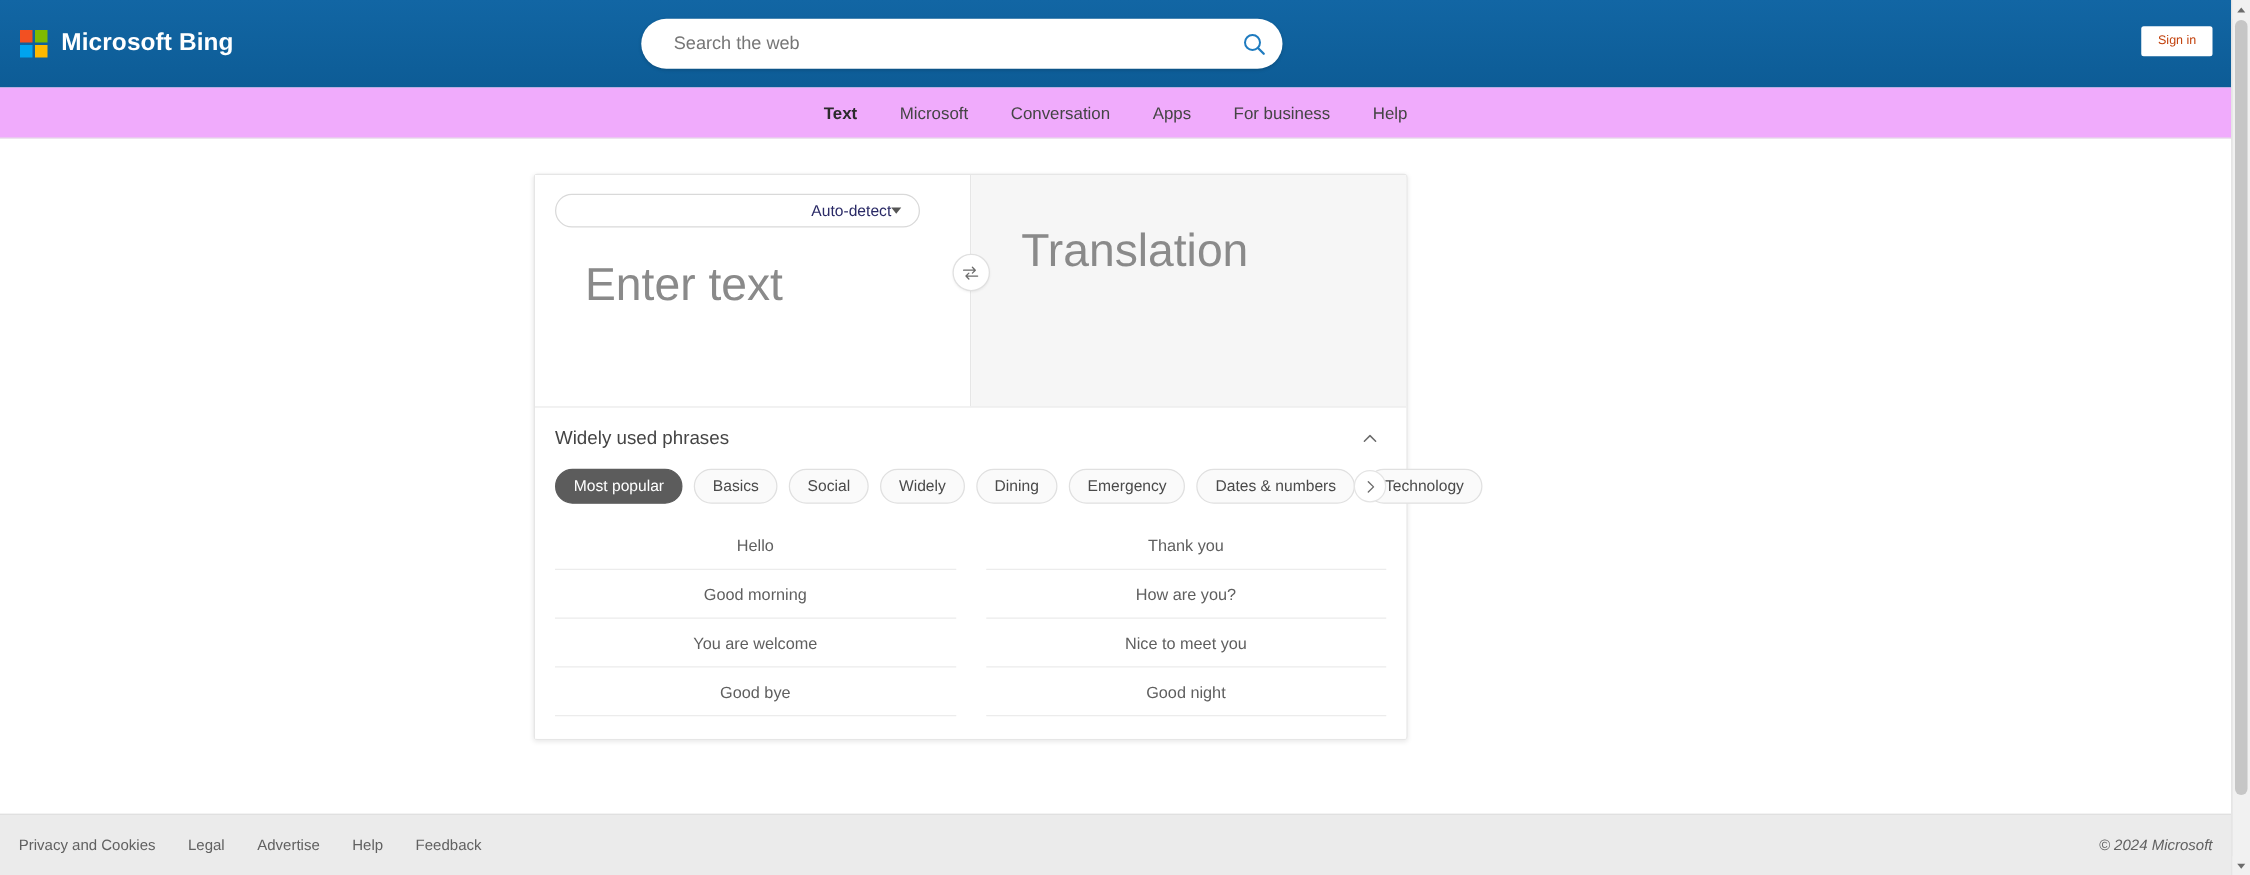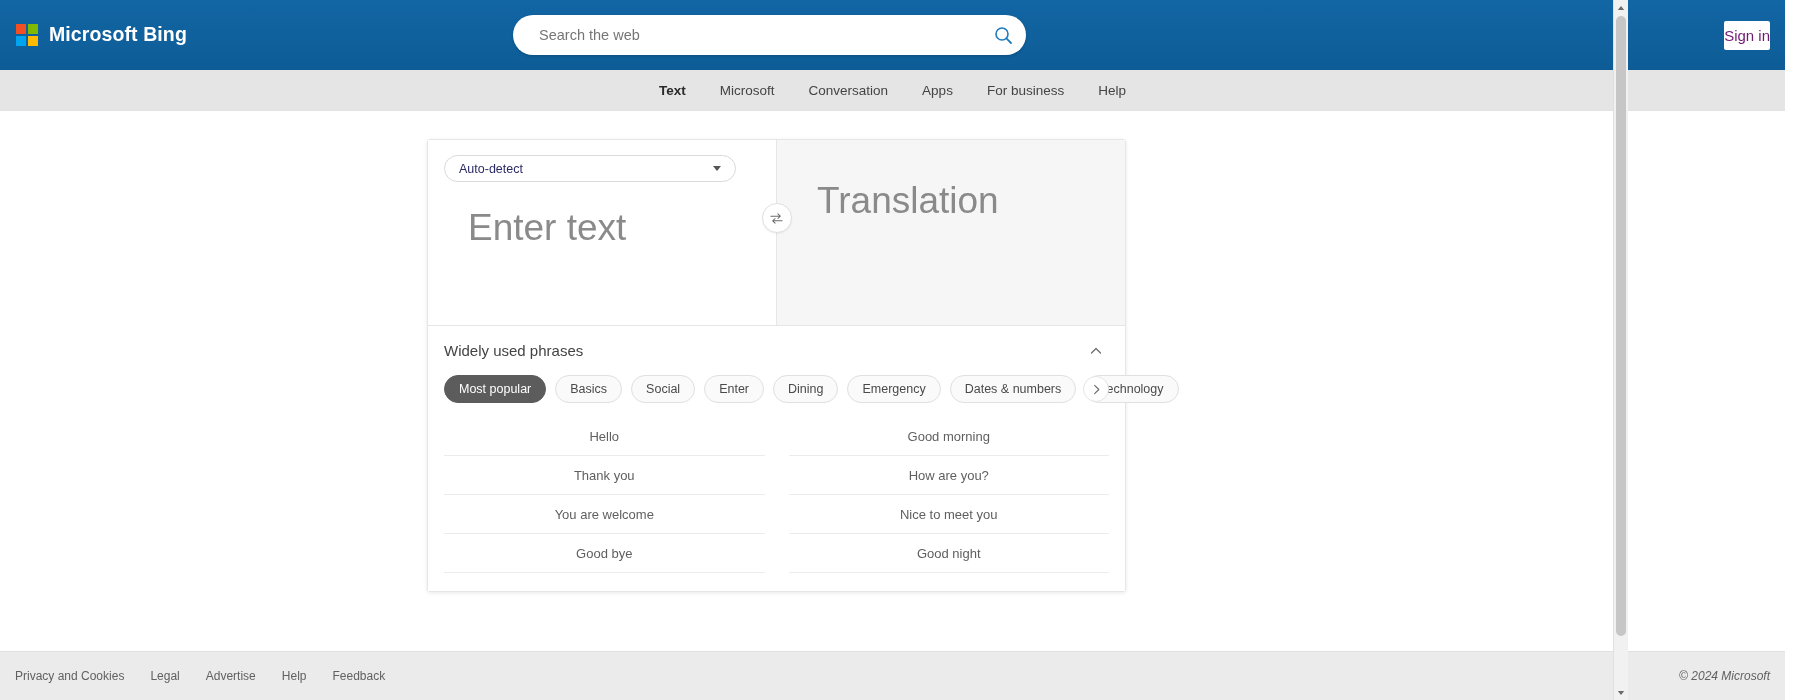--- a/index.html
+++ b/index.html
@@ -7,21 +7,21 @@
   html, body {
     width: 1800px;
     height: 700px;
     overflow: hidden;
     font-family: "Liberation Sans", sans-serif;
     background: #ffffff;
   }
 
   #page {
     position: relative;
-    width: 1628px;
+    width: 1800px;
     height: 700px;
     background: #ffffff;
   }
 
   
   .viewport {
     position: absolute;
     left: 0; top: 0;
     width: 1785px;
     height: 700px;
@@ -105,35 +105,35 @@
     border: none;
     cursor: pointer;
     border-radius: 0 20px 20px 0;
   }
 
   .signin-btn {
     position: absolute;
     right: 15px;
     top: 21px;
     background: #ffffff;
-    color: #701a75;
+    color: #c2410c;
     border: none;
     border-radius: 2px;
     font-family: "Liberation Sans", sans-serif;
-    font-size: 15px;
-    padding: 7px 0;
+    font-size: 10px;
+    padding: 7px 13px;
     cursor: pointer;
     line-height: 1;
   }
 
   
   .navbar {
     position: relative;
     height: 41px;
-    background: #e5e5e5;
+    background: #f0abfc;
     border-bottom: 1px solid #e3e3e3;
     display: flex;
     align-items: center;
     justify-content: center;
     gap: 0;
   }
 
   .nav-item {
     font-size: 13.5px;
     color: #444444;
@@ -187,20 +187,21 @@
     display: flex;
     align-items: center;
     padding: 0 14px;
     cursor: pointer;
   }
   .lang-label {
     font-size: 12.5px;
     color: #2a2a66;
     flex: 1;
     white-space: nowrap;
+    text-align: right;
   }
   .caret {
     width: 0; height: 0;
     border-left: 4.5px solid transparent;
     border-right: 4.5px solid transparent;
     border-top: 5px solid #555555;
   }
 
   .big-placeholder {
     margin-top: 26px;
@@ -440,36 +441,36 @@
               <svg width="14" height="14" viewBox="0 0 14 14">
                 <path d="M2.5 9 L7 4.5 L11.5 9" fill="none" stroke="#6b6b6b" stroke-width="1.2" stroke-linecap="round" stroke-linejoin="round"></path>
               </svg>
             </button>
           </div>
 
           <div class="chips">
             <button class="chip selected">Most popular</button>
             <button class="chip">Basics</button>
             <button class="chip">Social</button>
-            <button class="chip">Enter</button>
+            <button class="chip">Widely</button>
             <button class="chip">Dining</button>
             <button class="chip">Emergency</button>
             <button class="chip">Dates &amp; numbers</button>
             <button class="chip">Technology</button>
             <button class="chips-next">
               <svg width="13" height="13" viewBox="0 0 14 14">
                 <path d="M5 2.5 L9.5 7 L5 11.5" fill="none" stroke="#6b6b6b" stroke-width="1.2" stroke-linecap="round" stroke-linejoin="round"></path>
               </svg>
             </button>
           </div>
 
           <div class="phrase-grid">
             <div class="phrase-item">Hello</div>
+            <div class="phrase-item">Thank you</div>
             <div class="phrase-item">Good morning</div>
-            <div class="phrase-item">Thank you</div>
             <div class="phrase-item">How are you?</div>
             <div class="phrase-item">You are welcome</div>
             <div class="phrase-item">Nice to meet you</div>
             <div class="phrase-item">Good bye</div>
             <div class="phrase-item">Good night</div>
           </div>
         </div>
       </div>
     </div>
 

